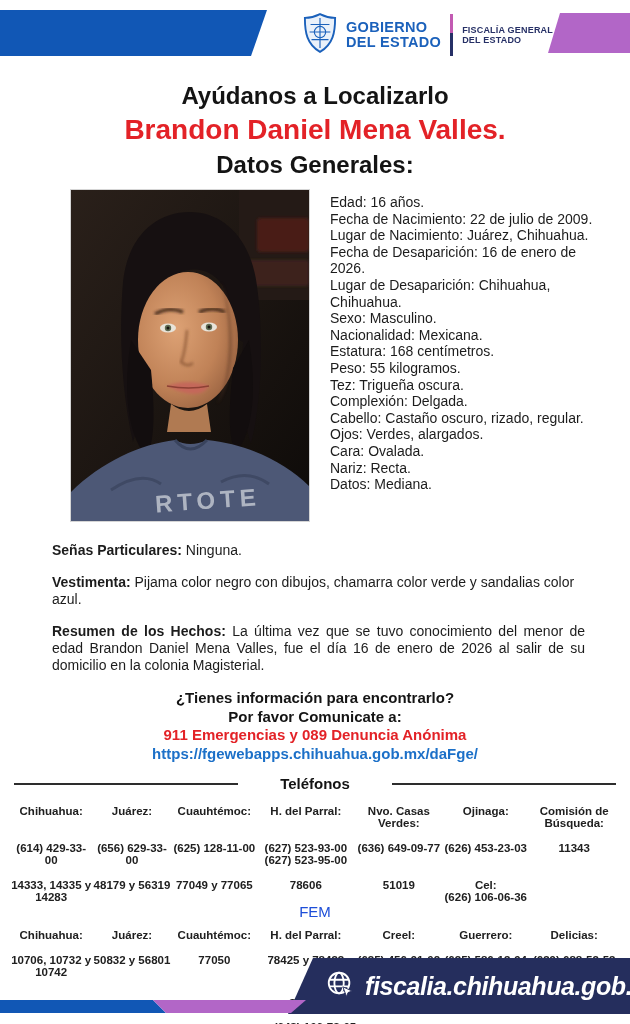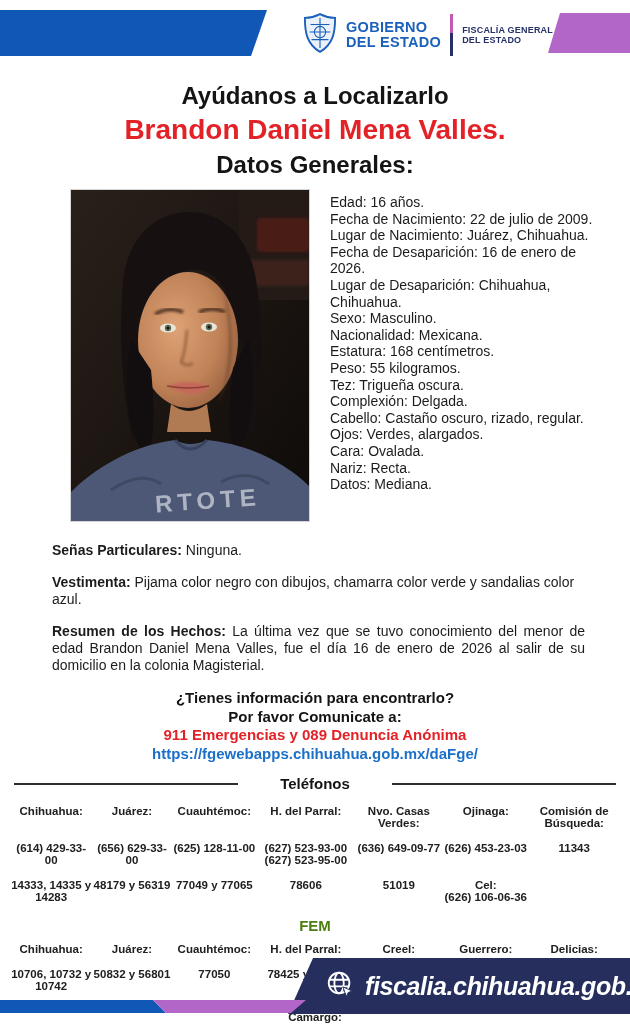--- a/index.html
+++ b/index.html
@@ -34,21 +34,21 @@
   .para b{font-weight:700;}
   .just{text-align:justify;}
   
   .contact{text-align:center;font-weight:800;font-size:15px;line-height:18.5px;margin-top:4px;color:#141414;}
   .red{color:#e32227;}
   .blue{color:#1c70c8;cursor:pointer;}
   
   .sec-head{display:flex;align-items:center;margin:12px 14px 0 14px;}
   .sec-line{flex:1;height:2px;background:#2d2d2d;}
   .sec-label{margin:0 42px;font-weight:800;font-size:15px;color:#141414;}
-  .fem-label{text-align:center;font-weight:700;font-size:15px;margin-top:14px;color:#4d7c0f;}
+  .fem-label{text-align:center;font-weight:400;font-size:15px;color:#1d4ed8;}
   .grid7{display:grid;grid-template-columns:13.5% 13% 14% 16% 14.5% 14% 15%;
     margin:13px 10px 0 10px;text-align:center;font-size:11.5px;color:#202020;row-gap:13px;}
   .cell{white-space:pre-line;}
   .hdr{font-weight:800;}
   .val{font-weight:600;}
   
   .camargo{text-align:center;font-size:11.5px;color:#202020;margin-top:13px;line-height:24px;}
   
   .f-navy{position:absolute;left:0;top:958px;width:630px;height:56px;background:#252e5d;
     clip-path:polygon(313px 0,630px 0,630px 56px,288px 56px);}

